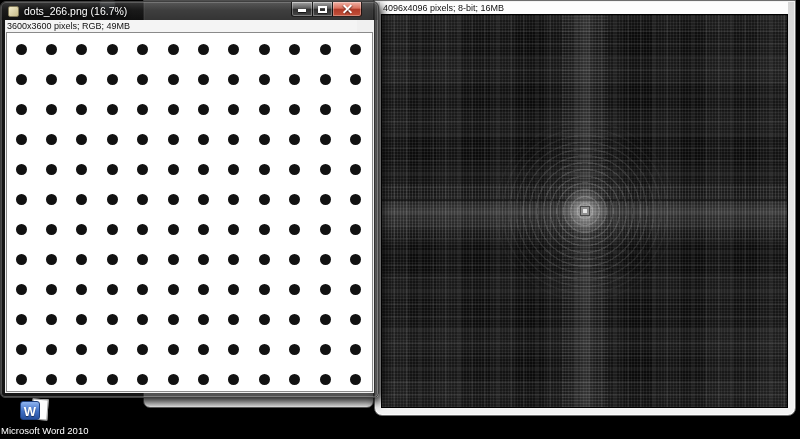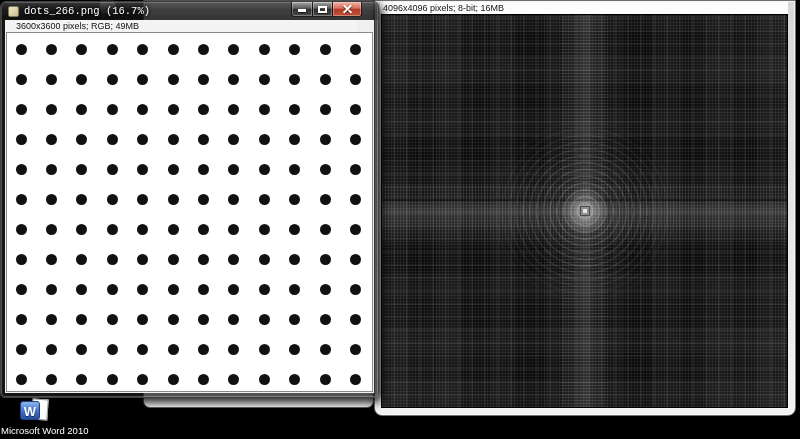--- a/index.html
+++ b/index.html
@@ -70,21 +70,21 @@
     background:#8f8f8f; outline:1px solid #4a4a4a; }
   .fft-center-core { position:absolute; left:2px; top:2px; width:4px; height:4px; background:#e6e6e6; }
 
   
   .dots-window { position:absolute; left:0; top:1px; width:379px; height:397px;
     background:rgba(28,28,28,.74);
     border:1px solid #3f3f3f; border-radius:6px 6px 5px 5px;
     box-shadow:inset 0 0 0 1px rgba(255,255,255,.25), 3px 4px 10px rgba(0,0,0,.9); }
   .titlebar { position:absolute; left:0; top:0; right:0; height:18px;
     background:linear-gradient(180deg, rgba(120,120,120,.35), rgba(40,40,40,.25) 45%, rgba(0,0,0,.25));
-    border-radius:6px 6px 0 0;font-family:Liberation Mono, monospace; }
+    border-radius:6px 6px 0 0; }
   .title-icon { position:absolute; left:7px; top:4px; width:11px; height:11px;
     background:linear-gradient(135deg,#efe8c8,#c9bd8a); border:1px solid #7e7657; border-radius:2px; }
   .title-text { position:absolute; left:23px; top:3px; font-size:10.5px; color:#fff;
     text-shadow:0 1px 3px #000, 0 0 4px rgba(0,0,0,.9); white-space:nowrap; }
   .caption-buttons { position:absolute; right:16px; top:0; height:15px; display:flex; }
   .cap-btn { height:15px; border:1px solid rgba(10,10,10,.85); border-top:none; position:relative;
     background:linear-gradient(180deg, rgba(255,255,255,.45), rgba(255,255,255,.12) 45%, rgba(0,0,0,.28) 50%, rgba(120,120,120,.25));
     box-shadow:inset 0 0 0 1px rgba(255,255,255,.3); }
   .cap-min { width:21px; border-radius:0 0 0 3px; border-right:none; }
   .cap-max { width:21px; }
@@ -92,21 +92,21 @@
     background:linear-gradient(180deg,#f0b0a4,#d9705d 45%,#b03a28 50%,#c4513a); }
   .glyph-min { position:absolute; left:6px; bottom:4px; width:8px; height:3px; background:#fff;
     box-shadow:0 1px 1px rgba(0,0,0,.7); }
   .glyph-max { position:absolute; left:5px; top:4px; width:9px; height:7px;
     border:2px solid #fff; box-shadow:0 1px 1px rgba(0,0,0,.5); }
   .glyph-close { position:absolute; left:9px; top:6px; width:11px; height:2px; background:#fff;
     transform:rotate(45deg); box-shadow:0 1px 1px rgba(0,0,0,.4); }
   .glyph-close2 { transform:rotate(-45deg); }
   .dots-body { position:absolute; left:4px; top:18px; right:4px; bottom:4px; background:#f0f0f0; }
   .dots-status { position:absolute; left:1px; top:0; right:17px; height:12px;
-    background:#f4f4f4; color:#111; font-size:9px; line-height:12px; padding-left:10px;
+    background:#f4f4f4; color:#111; font-size:9px; line-height:12px; padding-left:1px;
     white-space:nowrap; overflow:hidden; }
   .dots-canvas { position:absolute; left:1px; top:12px; right:1px; bottom:1px;
     background:#fff; border:1px solid #8a8a8a; overflow:hidden; }
   .dot { position:absolute; border-radius:50%; }
 
   
   .desk-icon { position:absolute; width:66px; text-align:center; cursor:default; }
   .desk-icon .art { position:relative; width:30px; height:25px; margin:0 auto; }
   .icon-label { margin-top:2px; font-size:9.5px; color:#fff; text-shadow:1px 1px 2px #000; white-space:nowrap; }
   

